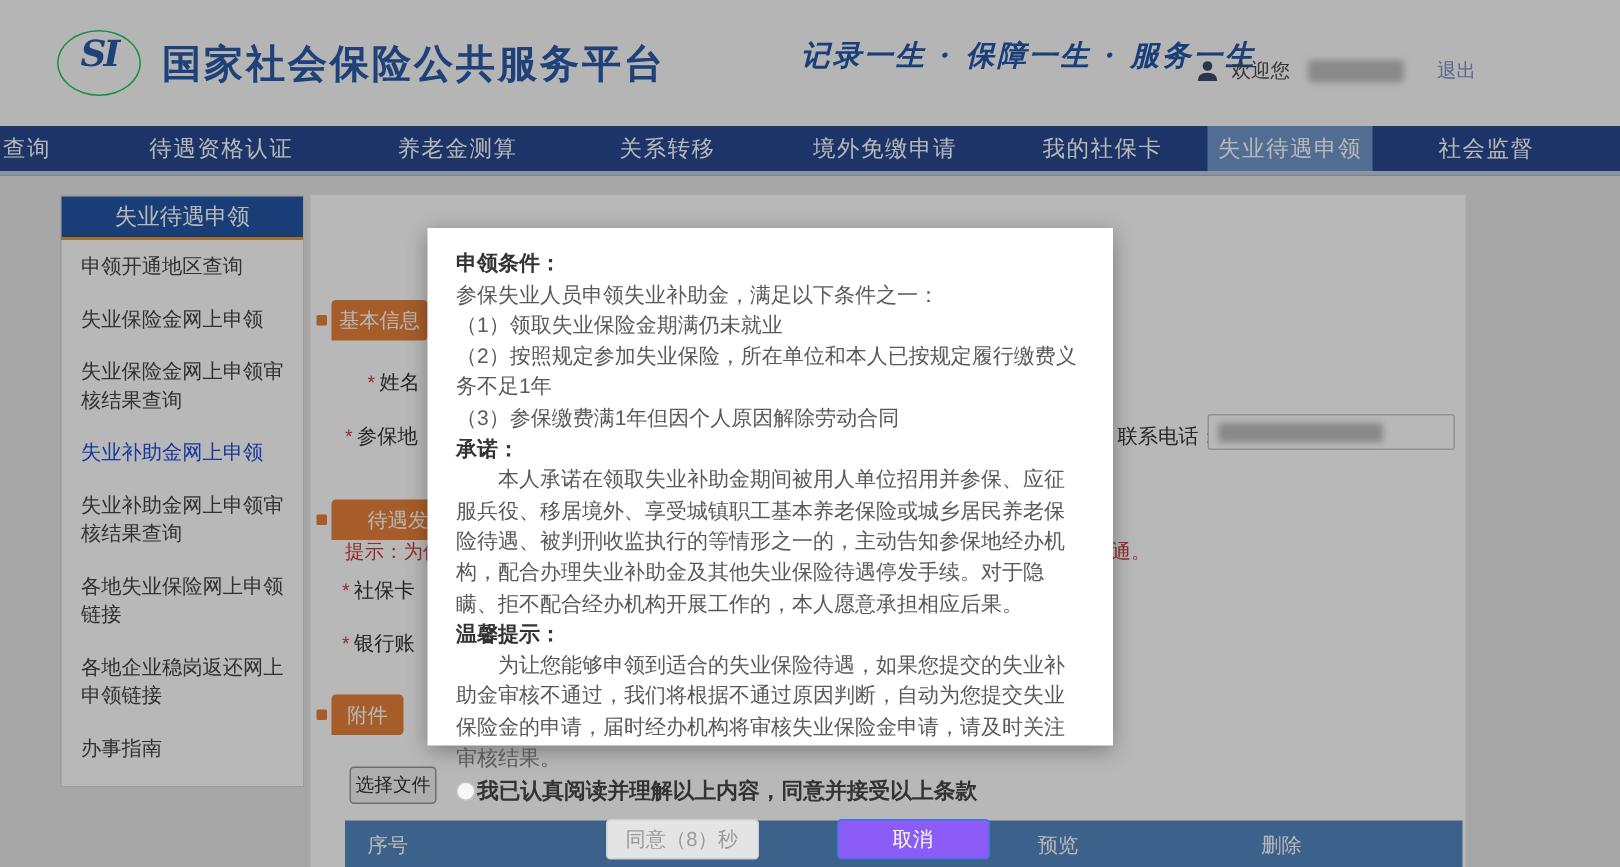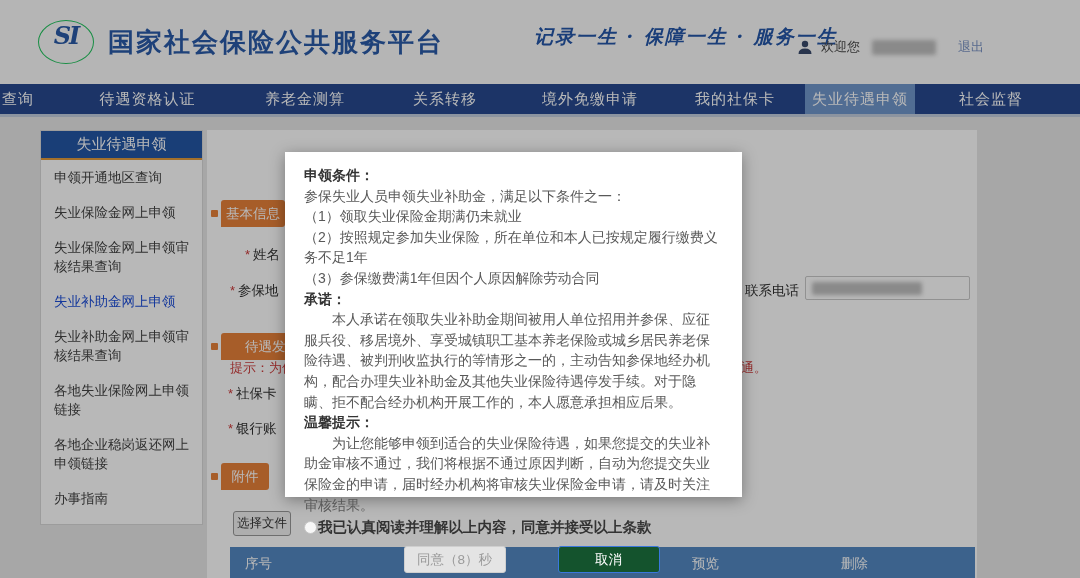--- a/index.html
+++ b/index.html
@@ -71,21 +71,21 @@
   .modal p { line-height:20.6px; }
   .m-title { font-weight:bold; color:#333; }
   .m-indent { text-indent:2em; }
   .agree-row { display:flex; align-items:center; gap:1px; margin-top:3px; cursor:pointer; }
   .agree-circle { width:13px; height:13px; border:1px solid #c4c4c4; border-radius:50%; background:#f7f7f7; flex:none; }
   .agree-text { font-weight:bold; color:#333; font-size:14.5px; }
   .btn-row { display:flex; justify-content:center; gap:16px; margin-top:9px; }
   .btn { width:102px; height:27px; font-size:13.5px; display:flex; align-items:center; justify-content:center;
          border-radius:3px; cursor:pointer;margin-left:36px; }
   .btn-agree { background:#e4e4e4; border:1px solid #cfcfcf; color:#9a9a9a; }
-  .btn-cancel { background:#14532d; border:1px solid #3a77dd; color:#fff; }
+  .btn-cancel { background:#8b5cf6; border:1px solid #3a77dd; color:#fff; }
 </style>
 </head>
 <body>
 
 <div class="header">
   <div class="logo">
       <span>SI</span>
     </div>
   <div class="site-title">国家社会保险公共服务平台</div>
   <div class="slogan">记录一生 · 保障一生 · 服务一生</div>

